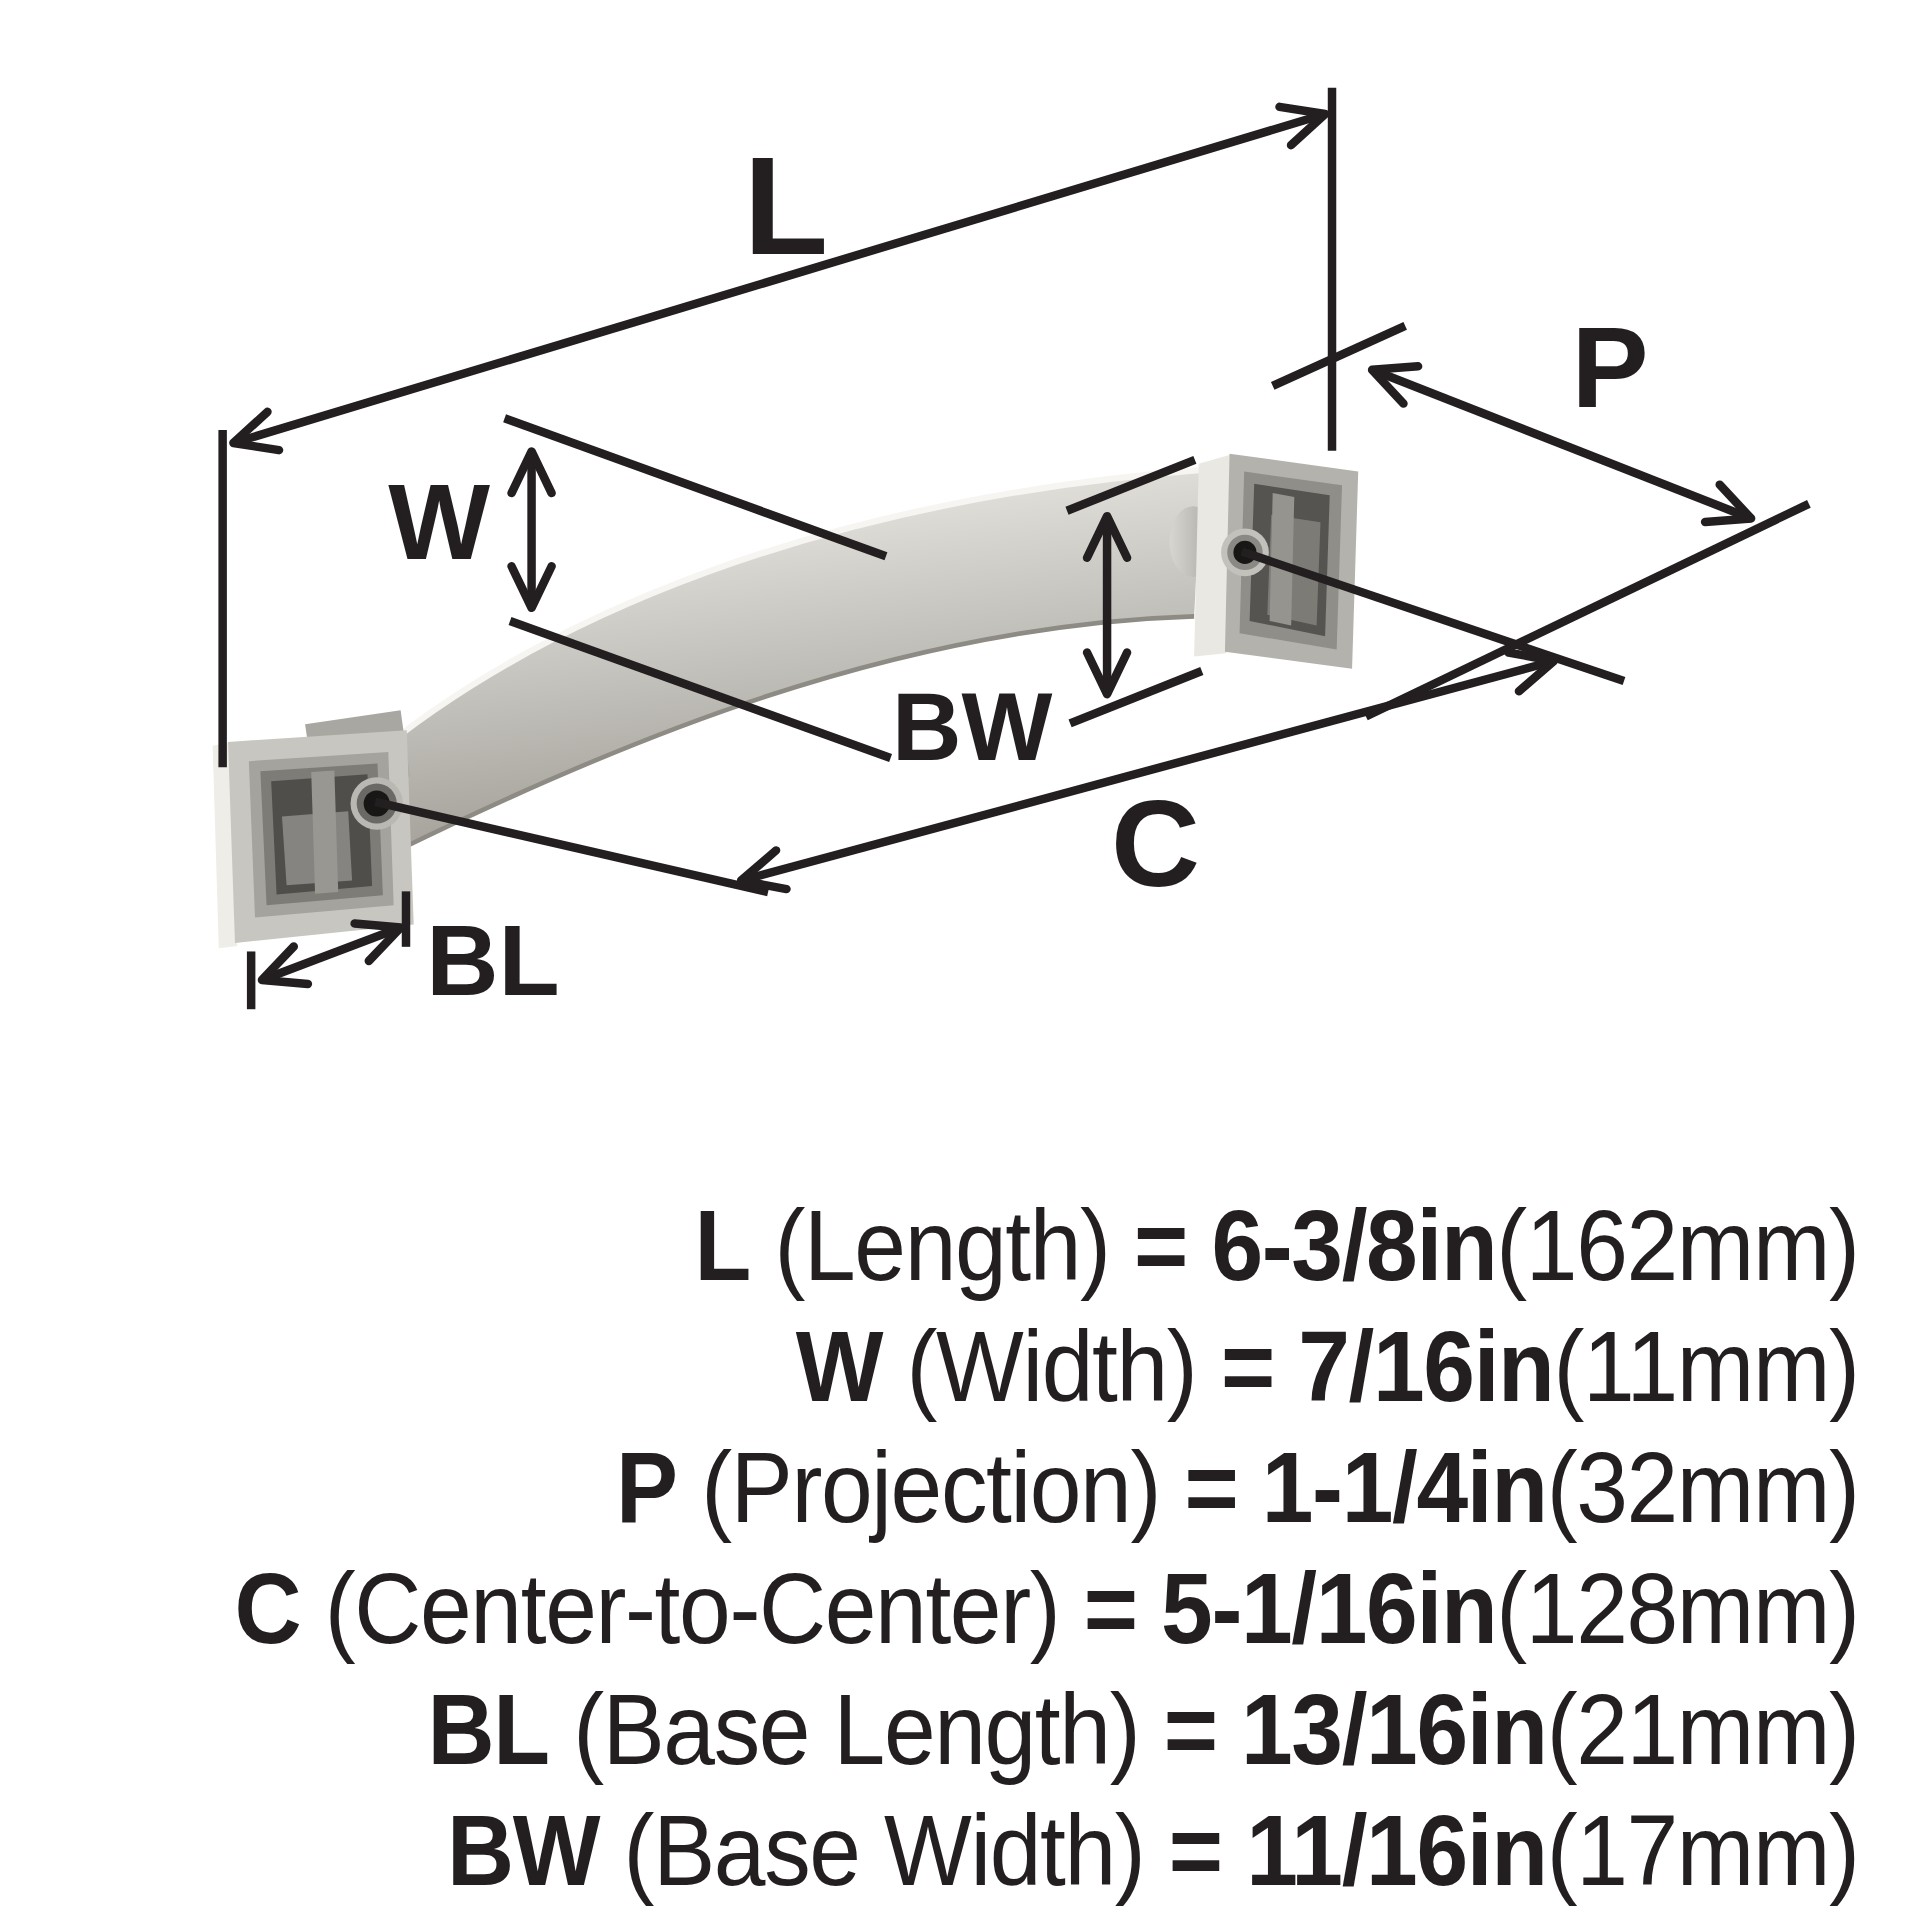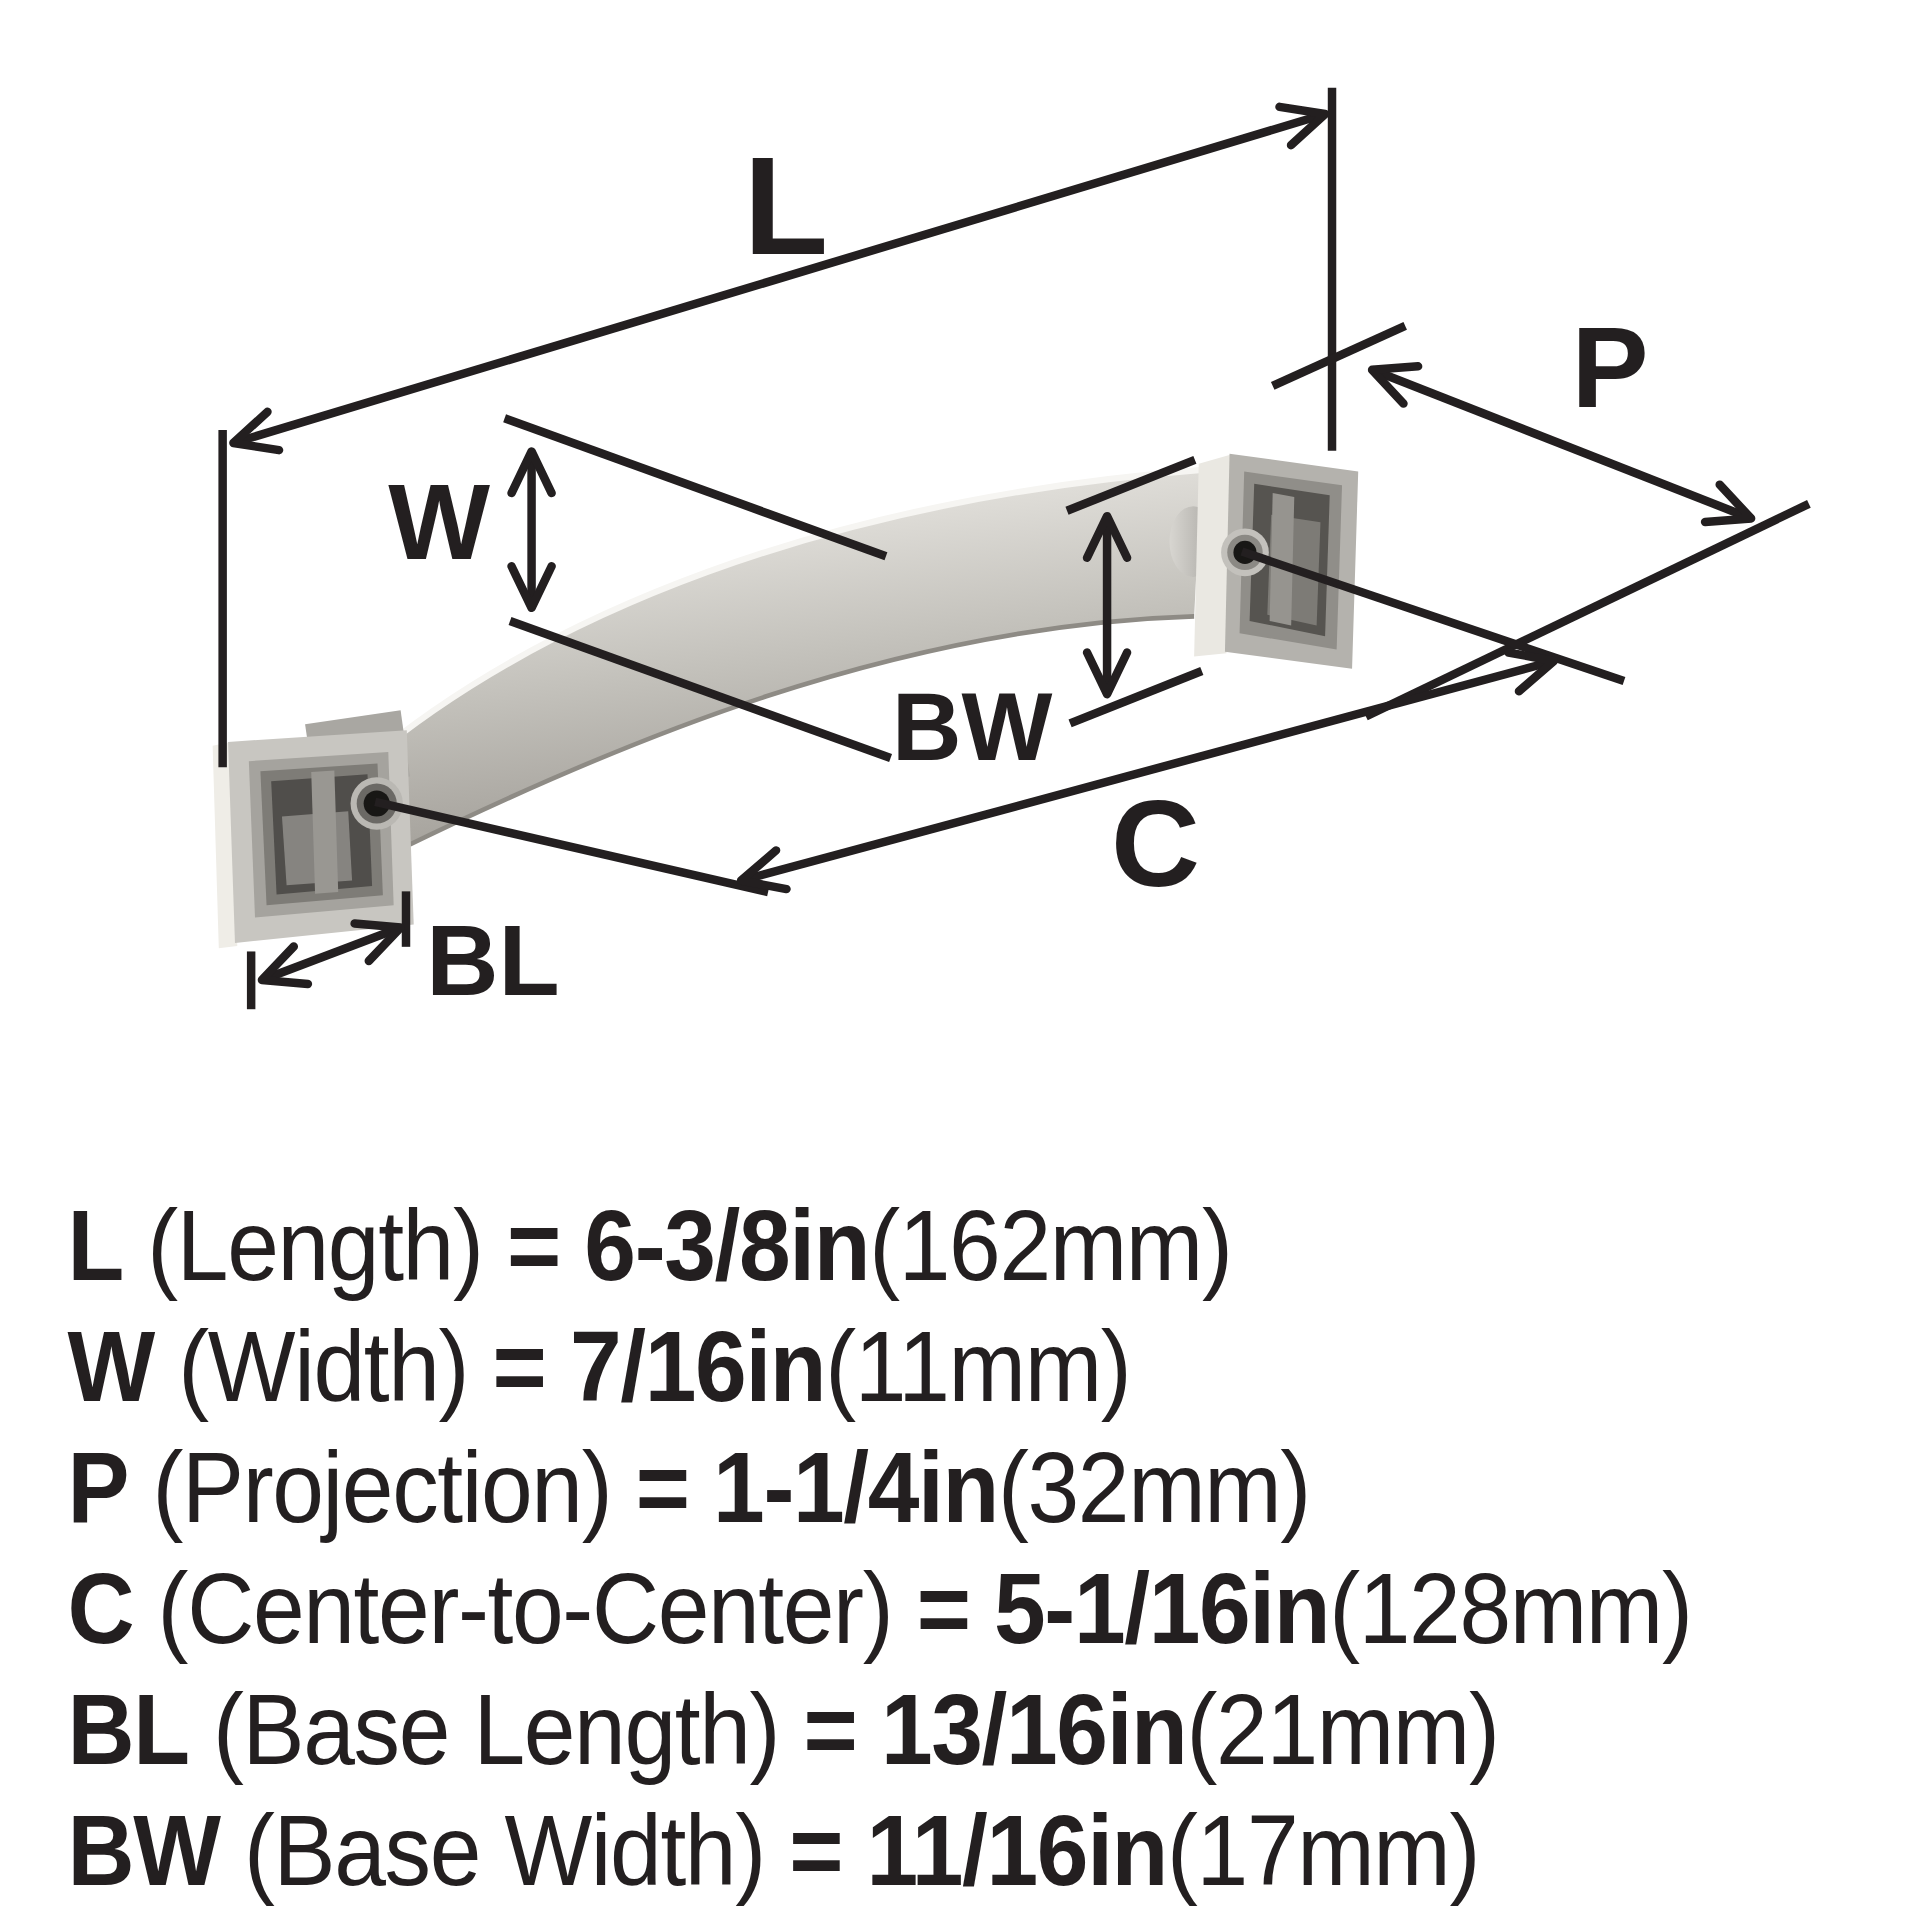--- a/index.html
+++ b/index.html
@@ -15,21 +15,21 @@
   .dim-label{
     font-family:"Liberation Sans", sans-serif;
     font-weight:bold;
     fill:#231f20;
   }
   .legend{
     position:absolute;
     top:1185px;
     left:0;
     width:100%;
-    text-align:left;
+    text-align:right;
   }
   .legend-row{
     line-height:121px;
     font-size:100px;
     color:#231f20;
     letter-spacing:-1.5px;
     white-space:nowrap;
     transform:scaleX(0.93);
     transform-origin:50% 50%;
   }

